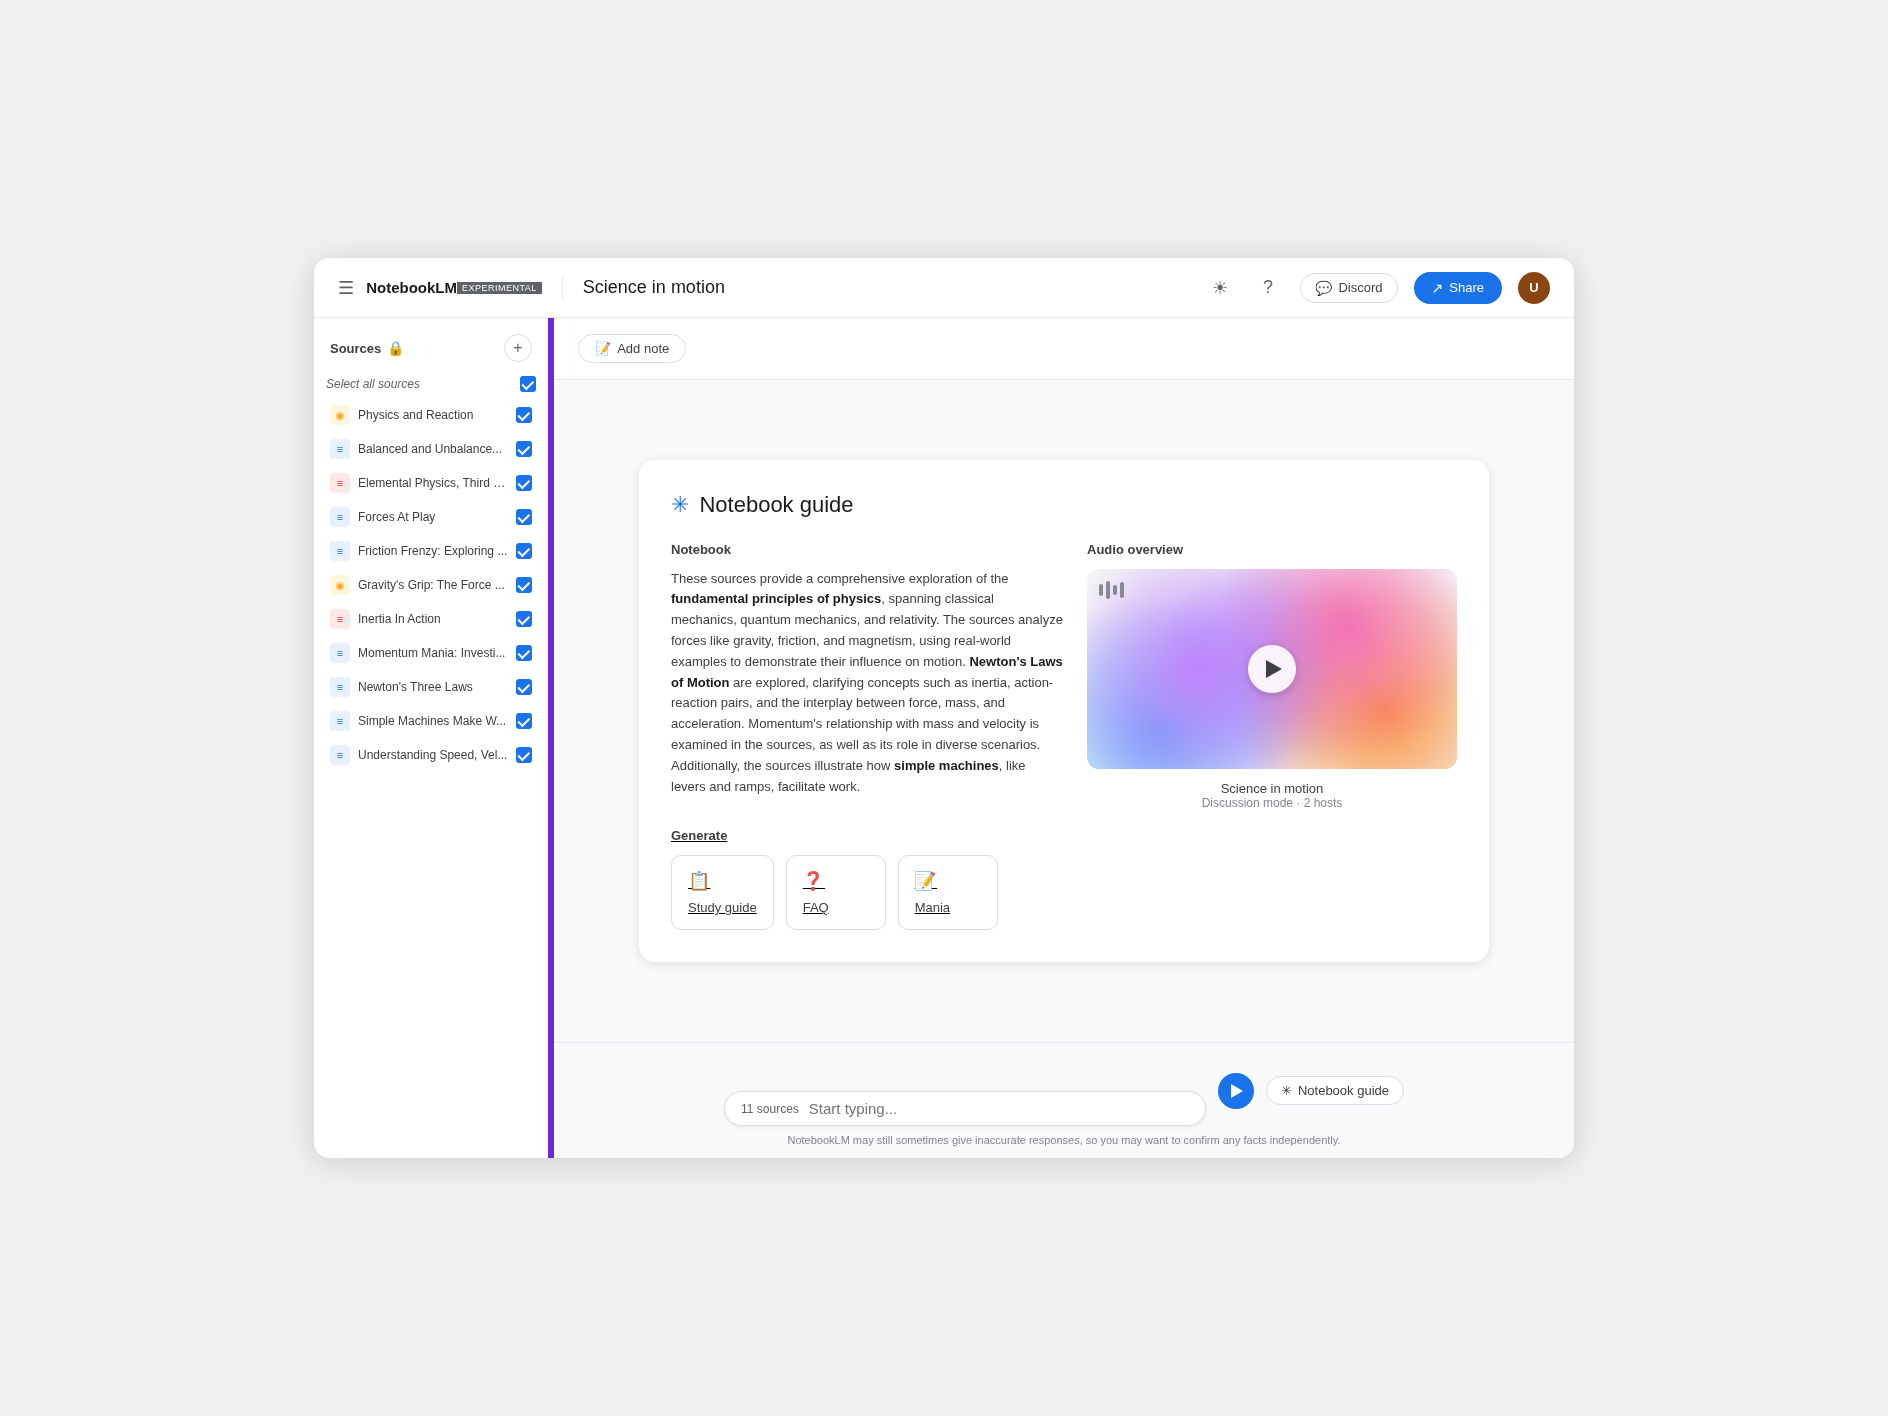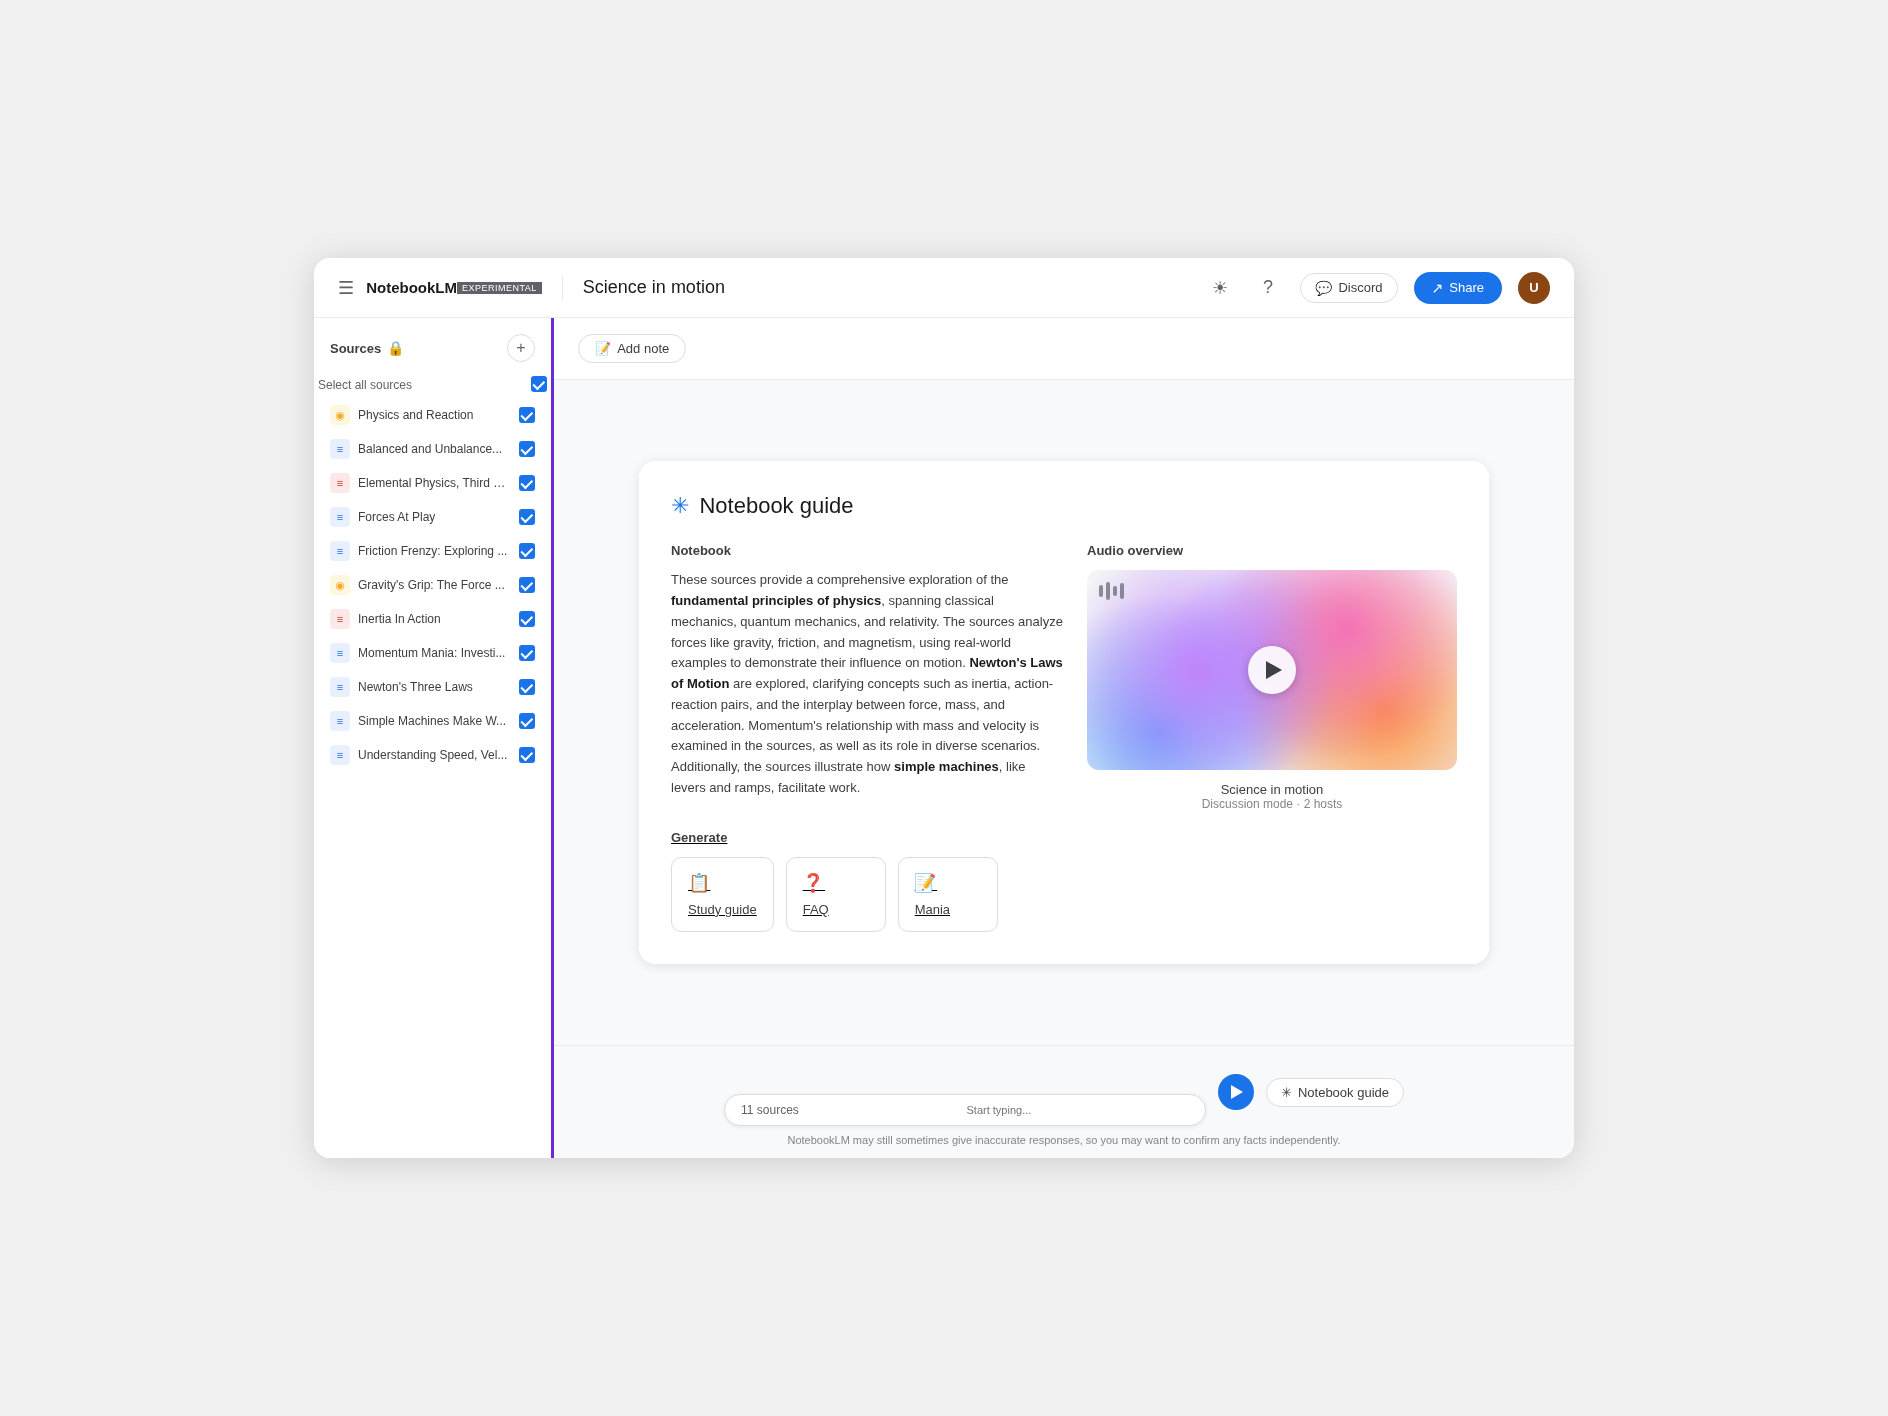--- a/index.html
+++ b/index.html
@@ -125,21 +125,21 @@
     
     .main-content {
       display: flex;
       flex: 1;
       overflow: hidden;
     }
     
     .sidebar {
       width: 240px;
       min-width: 240px;
-      border-right: 3px solid #6d28d9;
+      border-right: 6px solid #6d28d9;
       background: #fff;
       overflow-y: auto;
       padding-bottom: 16px;
     }
     .sidebar-header {
       display: flex;
       align-items: center;
       justify-content: space-between;
       padding: 16px 16px 8px;
     }
@@ -158,23 +158,24 @@
       display: flex;
       align-items: center;
       justify-content: center;
       cursor: pointer;
       color: #5f6368;
       border: 1px solid #dadce0;
       font-size: 16px;
     }
     .select-all-row {
       display: flex;
-      align-items: flex-end;
+      align-items: center;
       justify-content: space-between;
-      padding: 6px 4px;
+      padding: 6px 12px;
+      font-style: italic;
     }
     .select-all-text {
       font-size: 12px;
       color: #5f6368;
     }
     .checkbox-blue {
       width: 16px;
       height: 16px;
       background: #1a73e8;
       border-radius: 3px;
@@ -440,24 +441,23 @@
     }
     .sources-badge {
       font-size: 12px;
       color: #5f6368;
       white-space: nowrap;
     }
     .chat-input {
       flex: 1;
       border: none;
       outline: none;
-      font-size: 11px;
+      font-size: 15px;
       color: #404040;
       background: transparent;
-      text-align: center;
     }
     .send-btn {
       width: 36px;
       height: 36px;
       border-radius: 50%;
       background: #1a73e8;
       border: none;
       cursor: pointer;
       display: flex;
       align-items: center;

